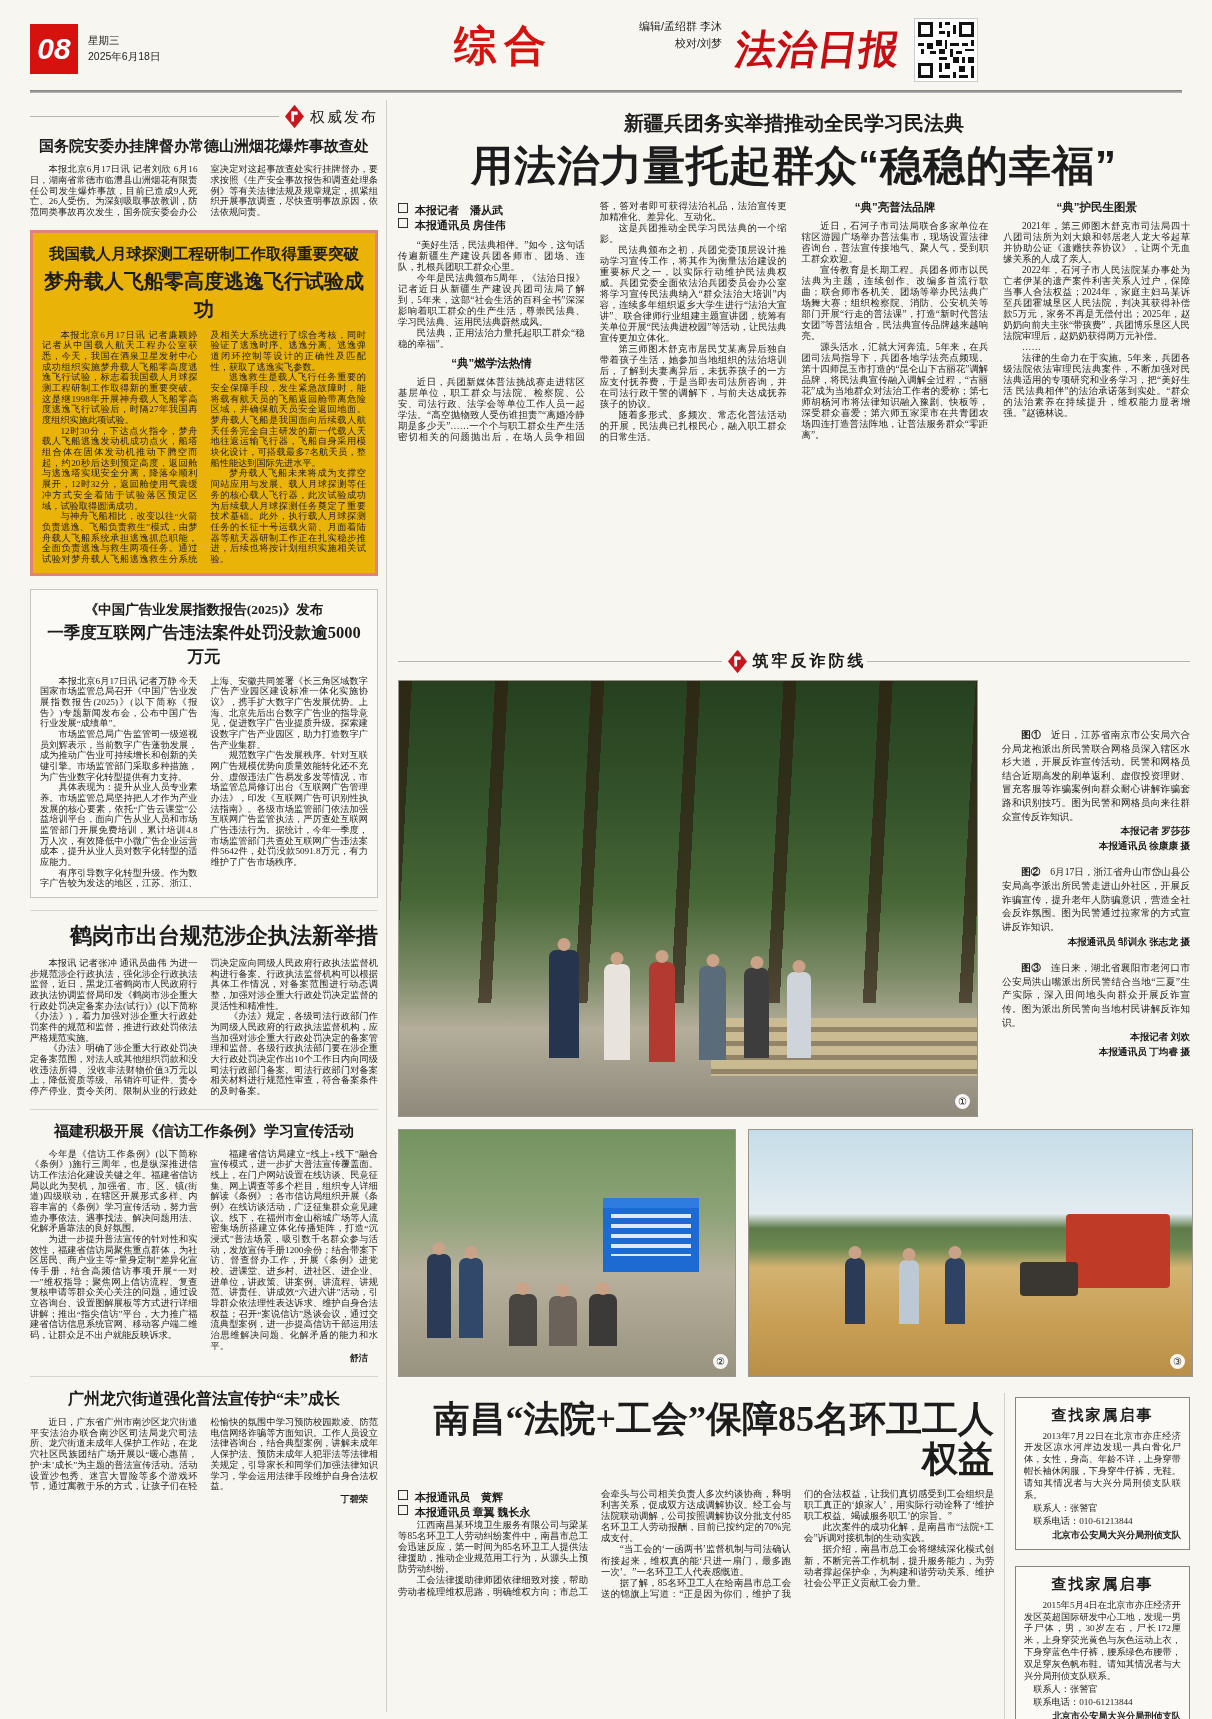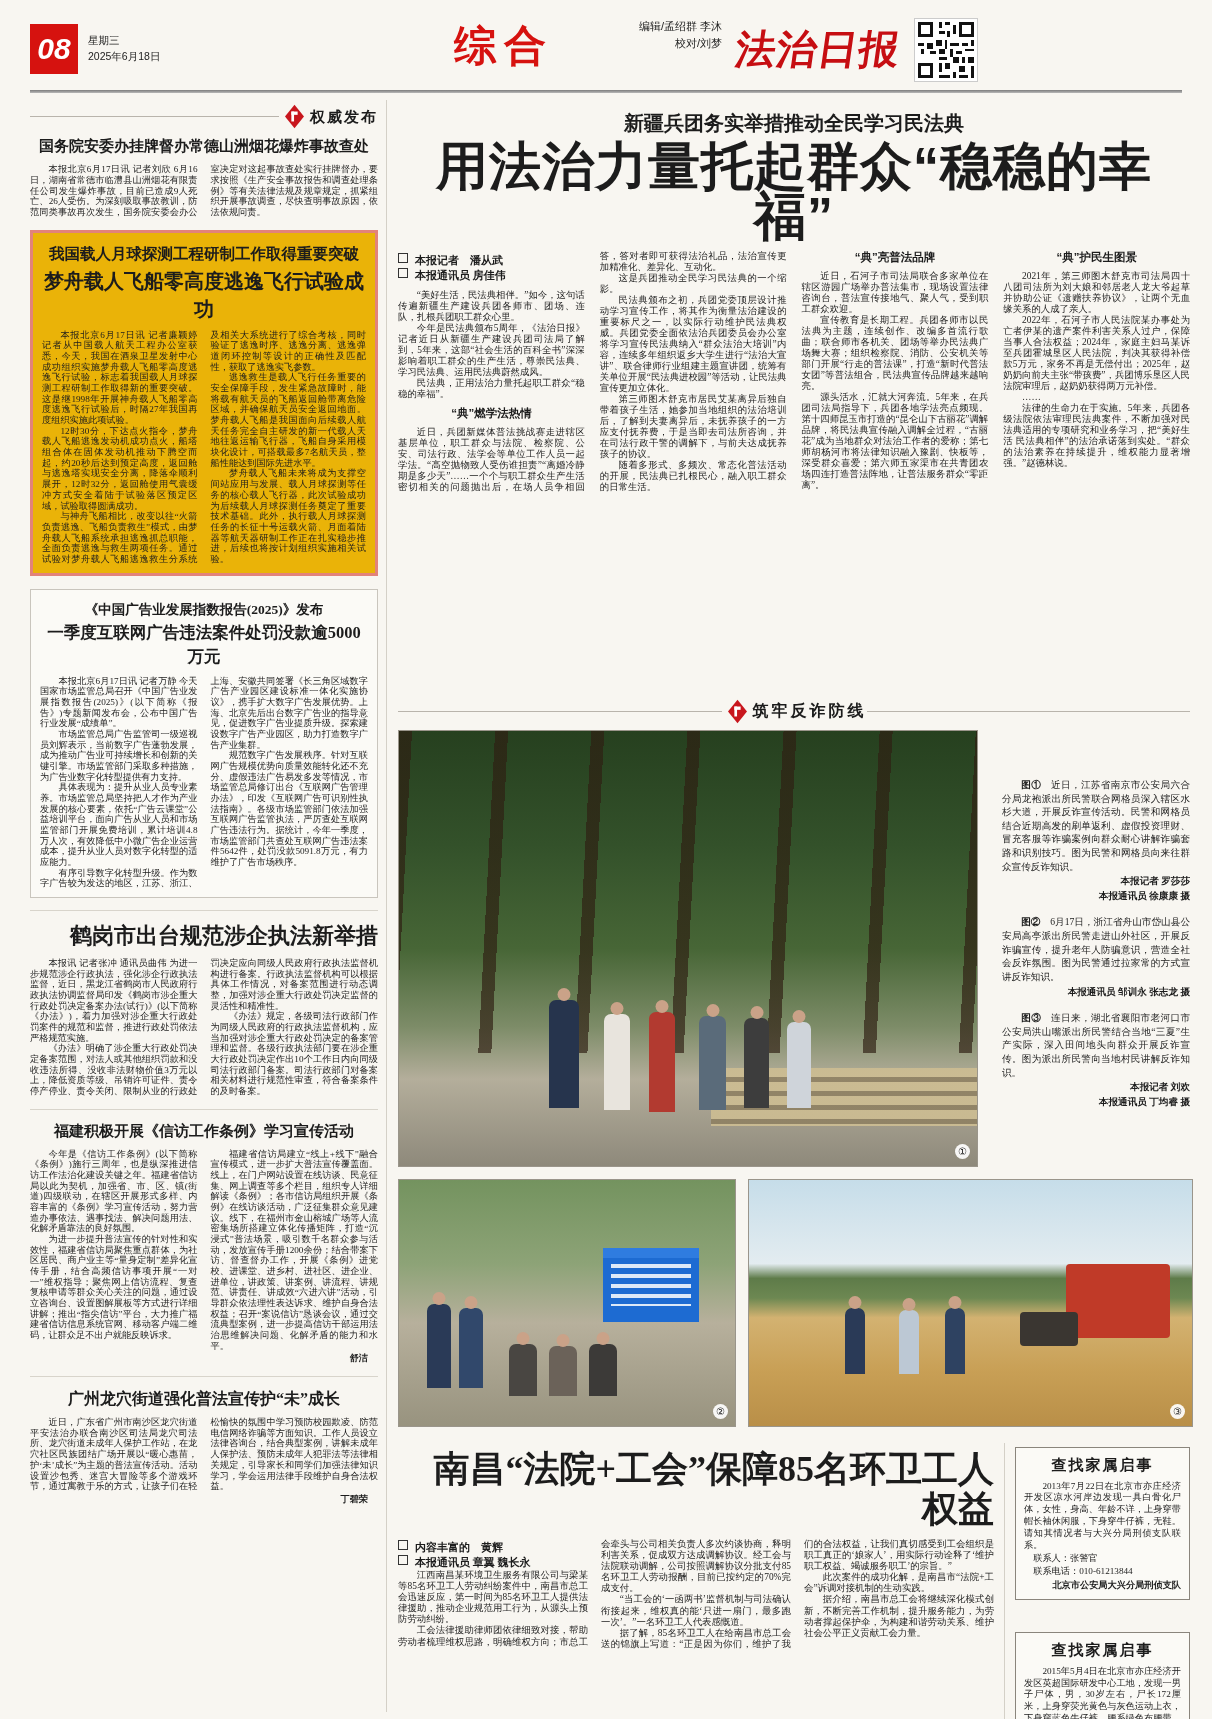--- a/index.html
+++ b/index.html
@@ -26,37 +26,37 @@
   .headline{text-align:center;font-weight:900;margin:0;}
   .byline{font-weight:bold;font-size:11px;margin:1px 0;}
   .byline .sq{display:inline-block;width:8px;height:8px;border:1px solid #333;margin-right:7px;vertical-align:1px;}
   .cube{display:inline-block;width:15px;height:15px;background:#c8161d;transform:rotate(45deg) skew(6deg,6deg);margin:0 8px;position:relative;}
   .cube i{position:absolute;inset:3px 4px;background:transparent;border-left:3px solid #fff;border-top:3px solid #fff;transform:rotate(-45deg);}
   .secline{flex:1;height:1px;background:#b9b4ac;}
   
   .leftcol{position:absolute;left:30px;top:100px;width:348px;height:1612px;font-size:9.2px;line-height:1.16;}
   .vrule{position:absolute;left:386px;top:100px;width:1px;height:1612px;background:#d4d0c7;}
   .badge-row{display:flex;align-items:center;margin:8px 0 10px 0;}
-  .badge-row .label{font-family:"Liberation Sans",sans-serif;font-weight:700;font-size:15px;letter-spacing:2px;}
+  .badge-row .label{font-family:"Liberation Sans",sans-serif;font-weight:400;font-size:15px;letter-spacing:2px;}
   .artA-head{font-size:15px;line-height:22px;}
   .cols2{column-count:2;column-gap:13px;margin-top:7px;}
   .redbox{border:3px solid #e2837a;background:#eab308;padding:10px 9px 8px 9px;margin-top:12px;}
   .redbox .kicker{font-size:15.5px;line-height:22px;}
   .redbox .headline{font-size:20px;line-height:28px;margin-top:2px;}
   .graybox{border:1px solid #c9c5bd;background:#fbfaf6;padding:10px 9px 8px 9px;margin-top:13px;}
   .graybox .kicker{font-size:13.5px;line-height:20px;}
   .graybox .headline{font-size:16.5px;line-height:24px;margin-top:1px;}
   .plainart{margin-top:12px;padding-top:10px;border-top:1px solid #d8d4cb;}
   .hegang-head{font-size:22px;line-height:30px;text-align:right;}
   .fujian-head{font-size:15px;line-height:22px;}
   .gz-head{font-size:16px;line-height:23px;}
   
   .mainarea{position:absolute;left:398px;top:100px;width:792px;height:1612px;}
   .lead-kicker{font-size:20px;line-height:27px;margin-top:10px;}
-  .lead-head{font-family:"Liberation Sans","DejaVu Sans",sans-serif;font-size:52px;line-height:50px;letter-spacing:1px;margin:4px 0 10px 0;}
+  .lead-head{font-family:"Liberation Sans","DejaVu Sans",sans-serif;font-size:42px;line-height:50px;letter-spacing:1px;margin:4px 0 10px 0;}
   .lead-body{height:438px;column-count:4;column-gap:15px;font-size:9.4px;line-height:1.17;overflow:hidden;}
   .lead-body .bylines{margin:2px 0 8px 0;}
   .col-subhead{text-align:center;font-weight:bold;font-size:11.5px;margin:7px 0;font-family:"Liberation Sans",sans-serif;}
   .fraud-row{display:flex;align-items:center;margin:12px 0 8px 0;}
   .fraud-row .label{font-family:"Liberation Sans",sans-serif;font-weight:900;font-size:16px;letter-spacing:3px;}
   
   .photos{position:relative;height:697px;}
   .photo{position:absolute;overflow:hidden;border:1px solid #9a958b;box-sizing:border-box;}
   .pmark{position:absolute;right:7px;bottom:7px;width:15px;height:15px;border-radius:50%;background:rgba(255,255,255,.92);
          color:#222;font-size:10px;line-height:15px;text-align:center;font-family:"Liberation Sans",sans-serif;}
@@ -80,21 +80,21 @@
   .capblock .cap{margin:0;text-indent:2em;text-align:justify;}
   .capblock .cap b{font-weight:bold;}
   .credit{text-align:right;font-weight:bold;margin:1px 0;}
   
   .bottom{position:relative;height:362px;margin-top:10px;}
   .nc{position:absolute;left:0;top:0;width:596px;}
   .nc-head{font-size:36px;line-height:40px;margin-top:12px;text-align:right;}
   .nc-body{column-count:3;column-gap:13px;height:248px;font-size:9.4px;line-height:1.18;margin-top:10px;overflow:hidden;}
   .brule{position:absolute;left:606px;top:6px;width:1px;height:348px;background:#d4d0c7;}
   .notices{position:absolute;left:617px;top:10px;width:175px;}
-  .notice{border:1px solid #8a857c;background:#fbfaf6;padding:8px 8px 7px 8px;margin-bottom:32px;font-size:9.2px;line-height:1.3;}
+  .notice{border:1px solid #8a857c;background:#fbfaf6;padding:8px 8px 7px 8px;margin-bottom:16px;font-size:9.2px;line-height:1.3;}
   .notice h3{margin:0 0 5px 0;text-align:center;font-size:15px;letter-spacing:2px;}
   .notice .para{text-indent:2em;margin:0;}
   .notice .contact{margin:1px 0 0 1em;}
   .notice .agency{font-weight:bold;text-align:right;margin-top:2px;}
 </style>
 </head>
 <body>
 
 <div class="page">
 
@@ -312,21 +312,21 @@
           </div>
         <span class="pmark">③</span>
       </div>
     </div>
 
     <div class="bottom">
       <article class="nc">
         <h2 class="headline nc-head">南昌“法院+工会”保障85名环卫工人权益</h2>
         <div class="nc-body">
           <div class="bylines">
-            <div class="byline"><span class="sq"></span><span>内容丰富的　黄辉</span></div>
+            <div class="byline"><span class="sq"></span><span>本报通讯员　黄辉</span></div>
             <div class="byline"><span class="sq"></span><span>本报通讯员 章翼 魏长永</span></div>
           </div>
           <div>
               <p class="para">江西南昌某环境卫生服务有限公司与梁某等85名环卫工人劳动纠纷案件中，南昌市总工会迅速反应，第一时间为85名环卫工人提供法律援助，推动企业规范用工行为，从源头上预防劳动纠纷。</p>
               <p class="para">工会法律援助律师团依律细致对接，帮助劳动者梳理维权思路，明确维权方向；市总工会牵头与公司相关负责人多次约谈协商，释明利害关系，促成双方达成调解协议。经工会与法院联动调解，公司按照调解协议分批支付85名环卫工人劳动报酬，目前已按约定的70%完成支付。</p>
               <p class="para">“当工会的‘一函两书’监督机制与司法确认衔接起来，维权真的能‘只进一扇门，最多跑一次’。”一名环卫工人代表感慨道。</p>
               <p class="para">据了解，85名环卫工人在给南昌市总工会送的锦旗上写道：“正是因为你们，维护了我们的合法权益，让我们真切感受到工会组织是职工真正的‘娘家人’，用实际行动诠释了‘维护职工权益、竭诚服务职工’的宗旨。”</p>
               <p class="para">此次案件的成功化解，是南昌市“法院+工会”诉调对接机制的生动实践。</p>
               <p class="para">据介绍，南昌市总工会将继续深化模式创新，不断完善工作机制，提升服务能力，为劳动者撑起保护伞，为构建和谐劳动关系、维护社会公平正义贡献工会力量。</p>
             </div>

